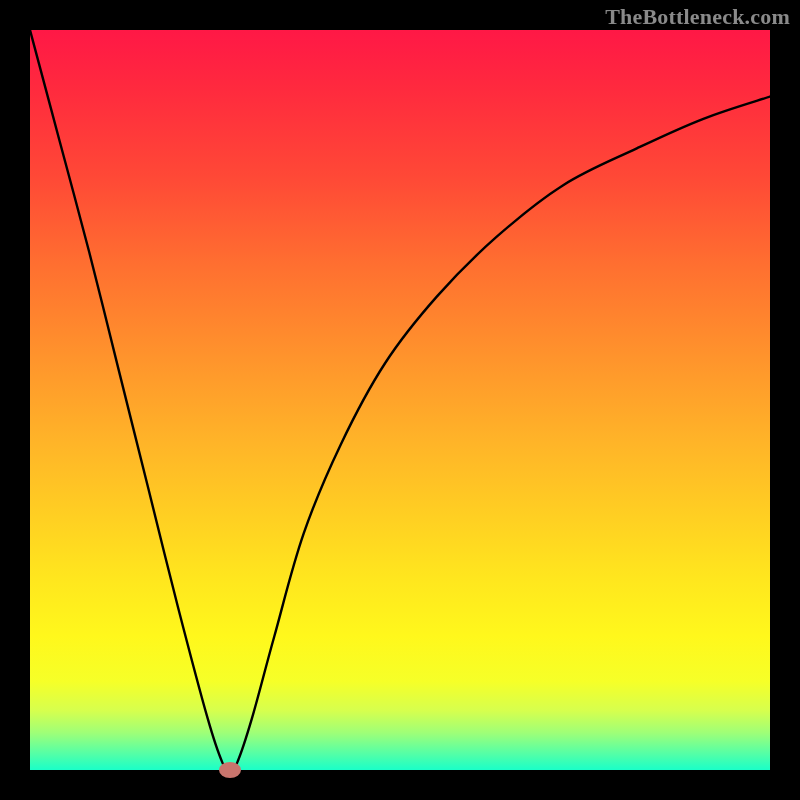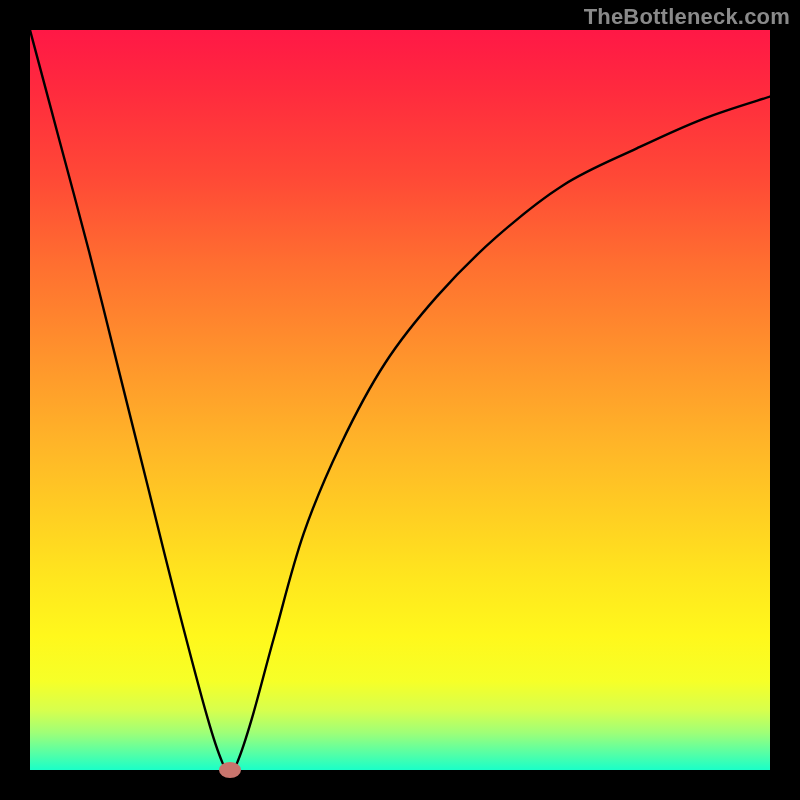--- a/index.html
+++ b/index.html
@@ -36,21 +36,21 @@
       #d6ff4e 92%,
       #9eff78 95%,
       #5cffa2 97.5%,
       #1affc8 100%
     );
   }
   .watermark {
     position: absolute;
     top: 4px;
     right: 10px;
-    font-family: Liberation Sans, sans-serif;
+    font-family: Liberation Serif, serif;
     font-size: 22px;
     font-weight: 600;
     color: #8a8a8a;
     letter-spacing: 0.2px;
     user-select: none;
   }
   .marker {
     position: absolute;
     border-radius: 50%;
     background: #c9756d;

